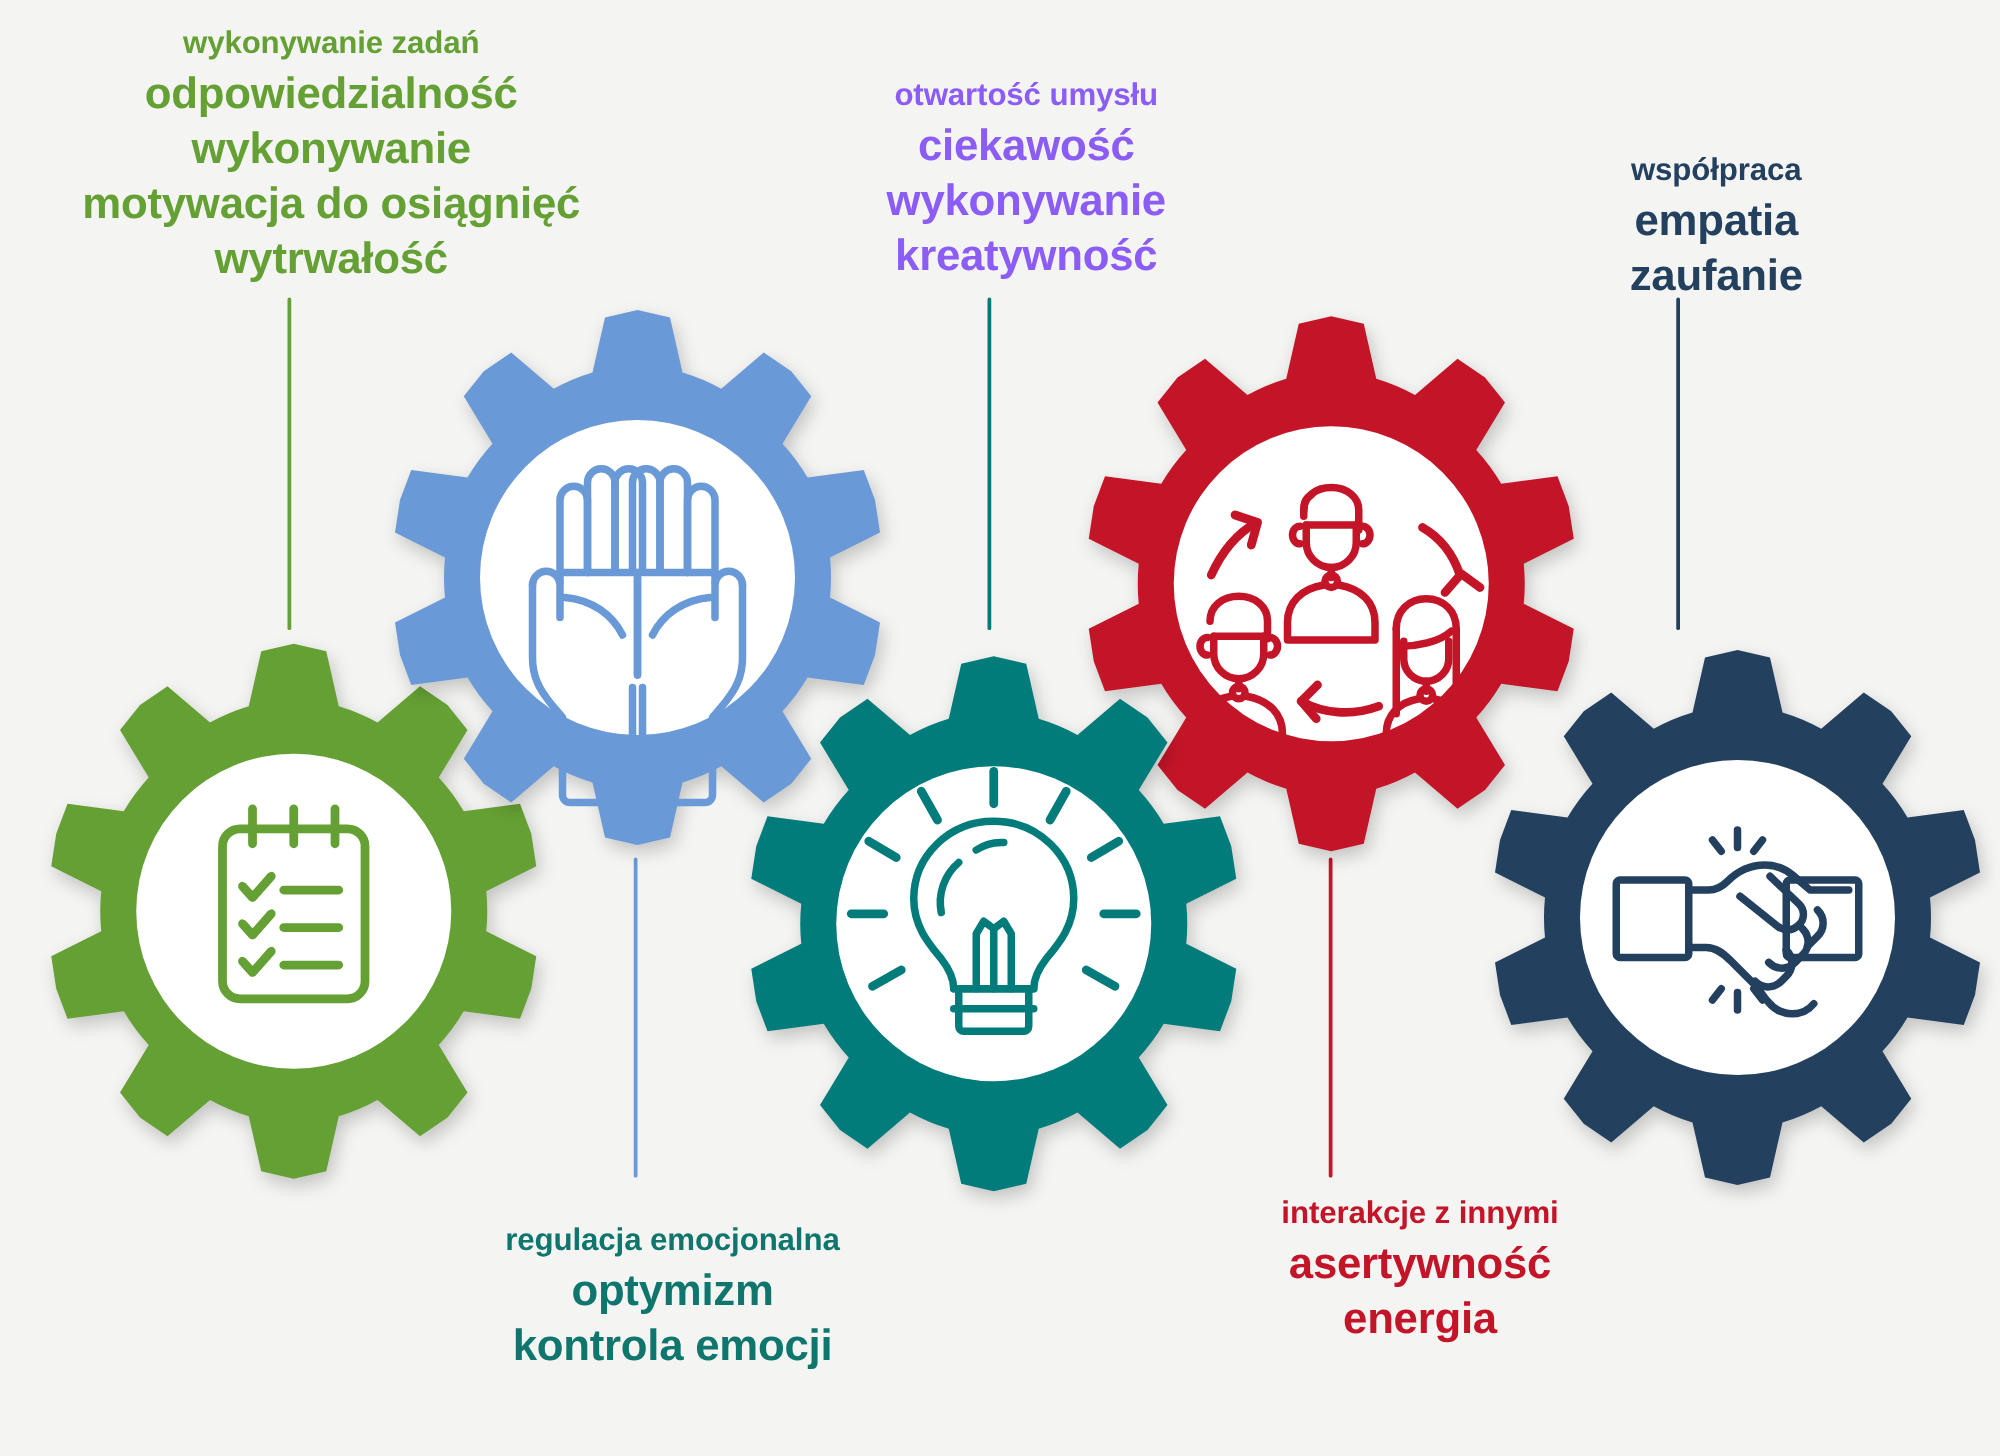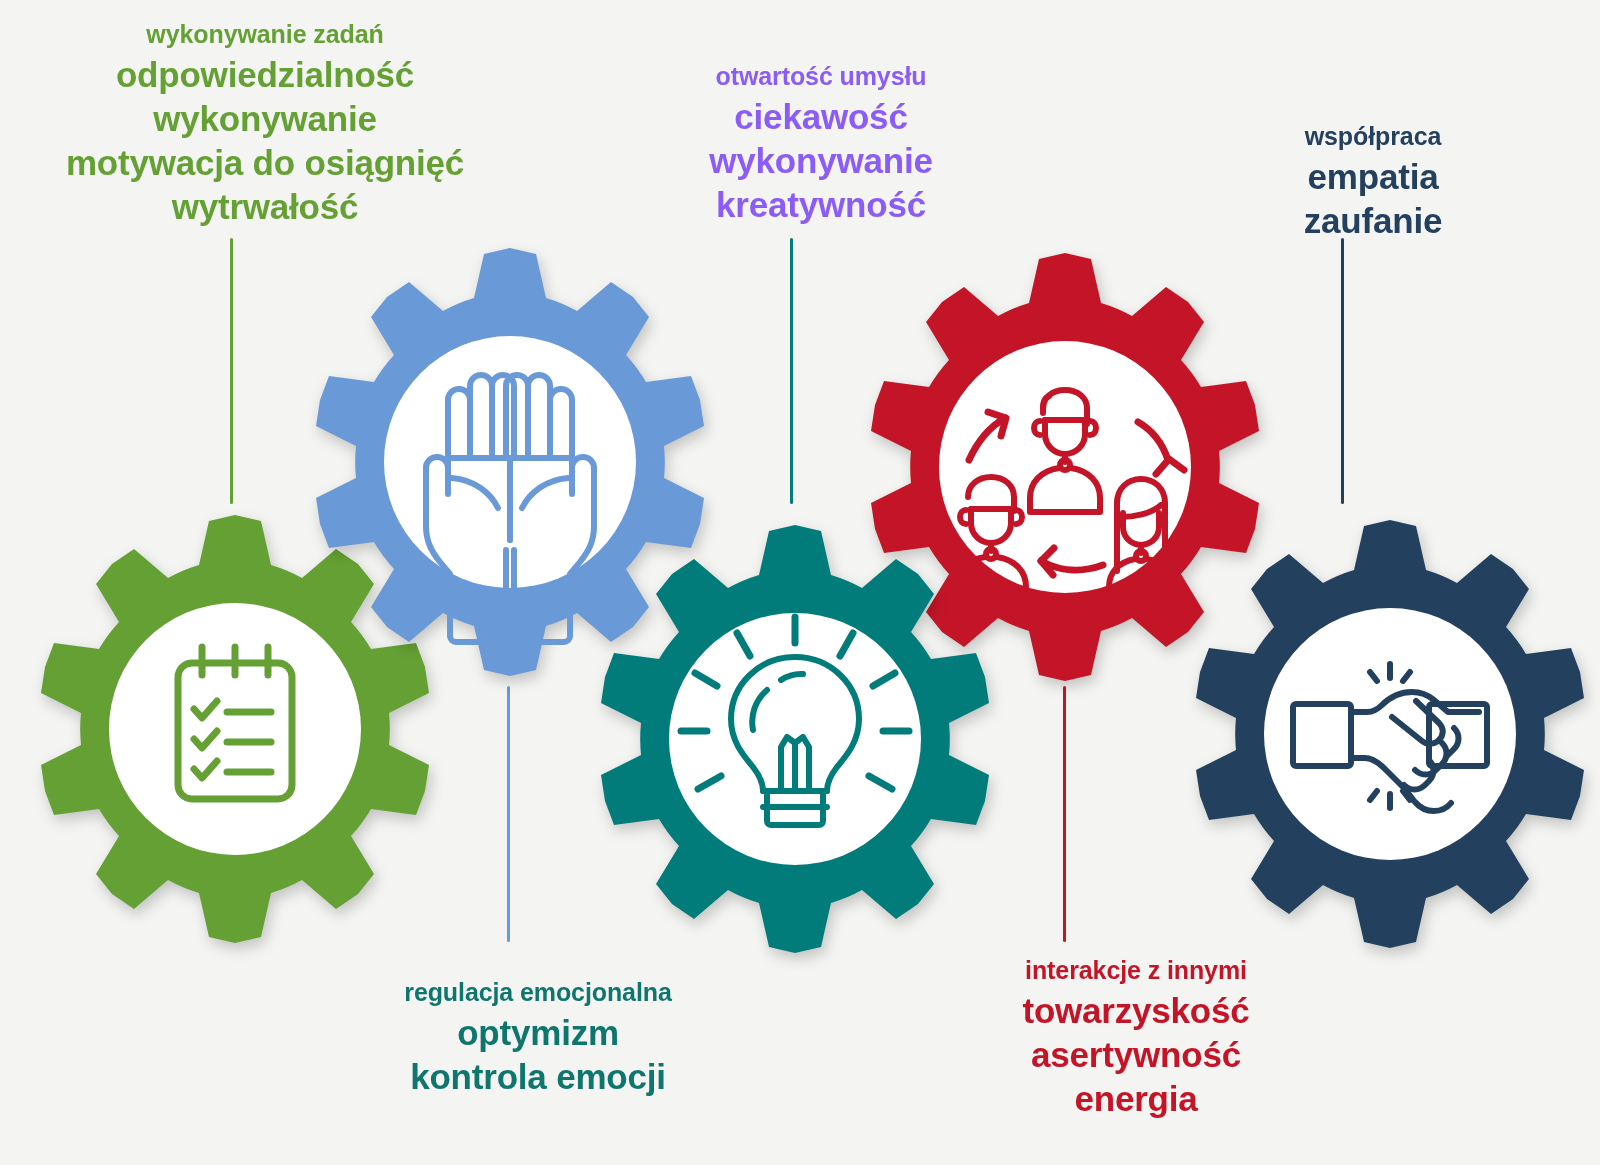--- a/index.html
+++ b/index.html
@@ -93,21 +93,20 @@
   <div class="connector" style="left:507px; top:686px; height:256px; background:#6A99D8;"></div>
   <div class="txtblock" id="tb-blue" style="left:308px; top:980px; width:400px; color:#0f766e;">
     <div class="hdr">regulacja emocjonalna</div>
     <div class="item">optymizm</div>
     <div class="item">kontrola emocji</div>
   </div>
 
   <div class="connector" style="left:1063px; top:686px; height:256px; background:#C41528;"></div>
   <div class="txtblock" id="tb-red" style="left:906px; top:958px; width:400px; color:#C41528;">
     <div class="hdr">interakcje z innymi</div>
-    <div class="item">towarzyskość</div>
     <div class="item">asertywność</div>
     <div class="item">energia</div>
   </div>
 
   <div class="gear" style="left:1180px; top:512px; z-index:2;">
     <svg width="420" height="420" viewBox="0 0 420 420">
       <g class="hub-shadow">
         <path fill="#24405F" d="M210 8 L236 14 L246 58 A158 158 0 0 1 277 71 L311 42 L333 57 L349 77 L326 115 A158 158 0 0 1 346 142 L391 136 L400 160 L404 186 L364 206 A158 158 0 0 1 364 238 L404 258 L400 284 L391 308 L346 302 A158 158 0 0 1 326 329 L349 367 L333 387 L311 402 L277 373 A158 158 0 0 1 246 386 L236 430 L210 436 L184 430 L174 386 A158 158 0 0 1 143 373 L109 402 L87 387 L71 367 L94 329 A158 158 0 0 1 74 302 L29 308 L20 284 L16 258 L56 238 A158 158 0 0 1 56 206 L16 186 L20 160 L29 136 L74 142 A158 158 0 0 1 94 115 L71 77 L87 57 L109 42 L143 71 A158 158 0 0 1 174 58 L184 14 Z"></path>
       </g>
       <circle cx="210" cy="222" r="126" fill="#ffffff"></circle>

